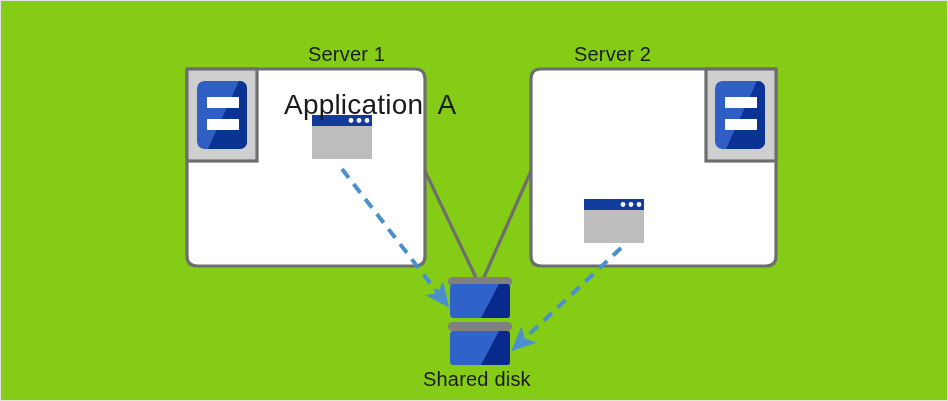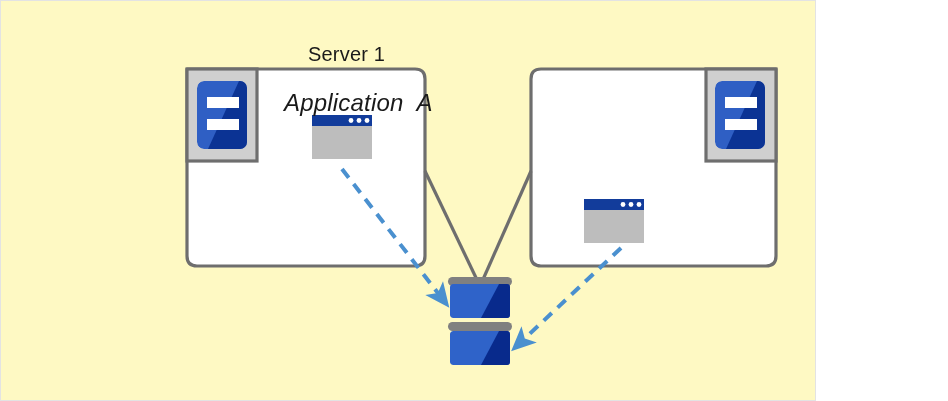--- a/index.html
+++ b/index.html
@@ -4,39 +4,39 @@
 <style>
   html,body{margin:0;padding:0;}
   body{
     width:948px;height:401px;
     background:#ffffff;
     font-family:"Liberation Sans","DejaVu Sans",sans-serif;
     overflow:hidden;
   }
   #canvas{
     position:relative;
-    width:816px;height:401px;
+    width:948px;height:401px;
     box-sizing:border-box;
     border:1px solid #e3e3e3;
-    background:#fef9c3;
+    background:#84cc16;
   }
   svg.layer{
     position:absolute;left:0;top:0;
     width:948px;height:401px;
     overflow:visible;
   }
   .lbl{
     position:absolute;
     color:#1a1a1a;
     white-space:pre;
     line-height:1;
     letter-spacing:0.2px;
   }
   .lbl-server{font-size:20px;}
-  .lbl-app{font-size:24px;font-style:italic;}
+  .lbl-app{font-size:28px;}
   .lbl-disk{font-size:20px;}
   #srv1-title{left:307px;top:43px;}
   #srv2-title{left:573px;top:43px;}
   #appA-title{left:283px;top:90px;}
   #appB-title{left:552px;top:172px;}
   #disk-title{left:422px;top:368px;}
 </style>
 </head>
 <body>
 
@@ -128,18 +128,20 @@
     <g>
       <path d="M 341,168 L 440,296" fill="none" stroke="#4a90cf" stroke-width="4" stroke-dasharray="11 8" marker-end="url(#arrowBlue)"></path>
     </g>
     <g>
       <path d="M 620,247 L 520,341" fill="none" stroke="#4a90cf" stroke-width="4" stroke-dasharray="11 8" marker-end="url(#arrowBlue)"></path>
     </g>
   </svg>
 
   <div class="lbl lbl-server" id="srv1-title">Server 1</div>
 
+  <div class="lbl lbl-server" id="srv2-title">Server 2</div>
 
   <div class="lbl lbl-app" id="appA-title">Application  A</div>
 
 
+  <div class="lbl lbl-disk" id="disk-title">Shared disk</div>
 
 </div>
 
 </body></html>

